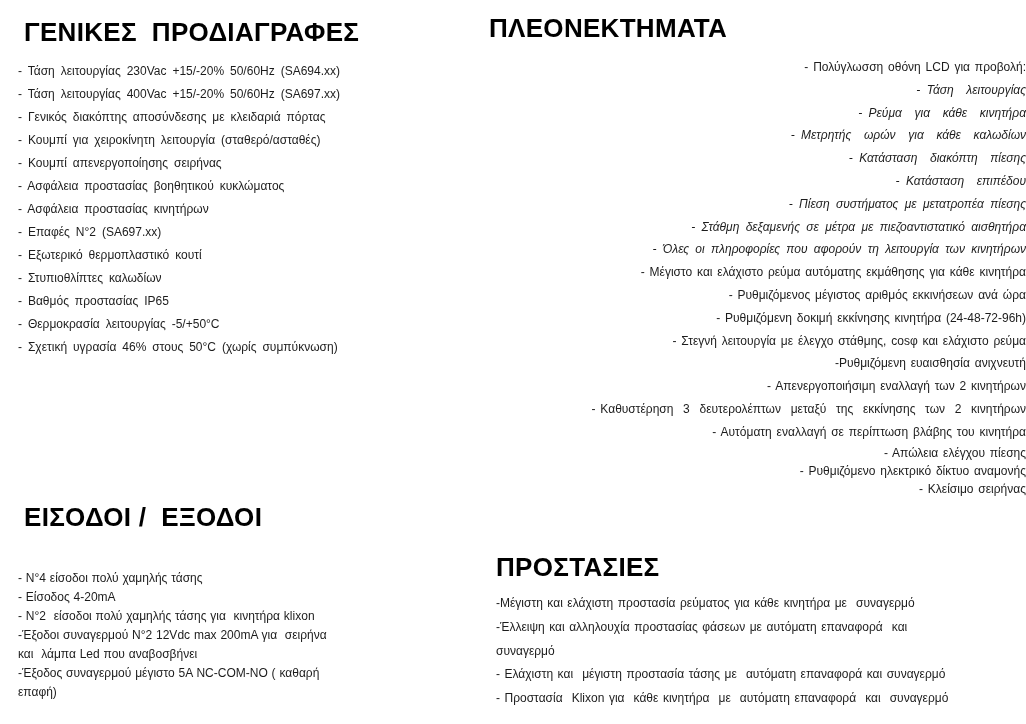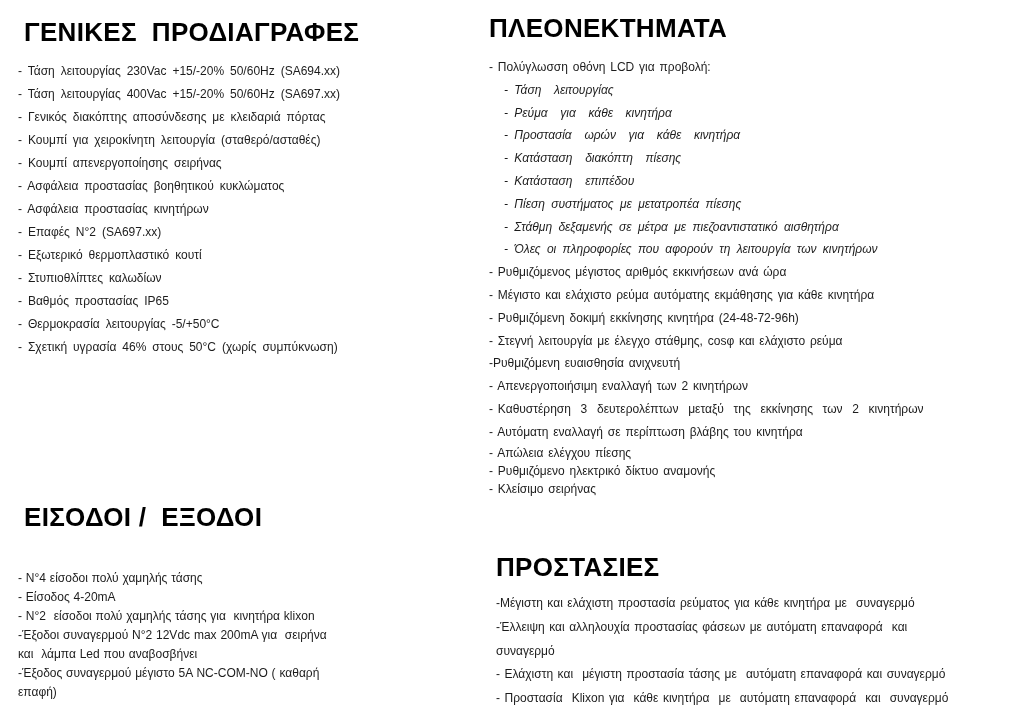--- a/index.html
+++ b/index.html
@@ -30,21 +30,21 @@
   .sec-general li { line-height: 23px; word-spacing: 2.6px; }
 
   
   .sec-io { position: absolute; left: 24px; top: 502px; width: 440px; }
   .sec-io ul { margin-top: 37px; margin-left: -6px; }
   .sec-io li { line-height: 19px; word-spacing: 0.5px; }
 
   
   .sec-adv { position: absolute; left: 489px; top: 13px; width: 537px; }
   .sec-adv ul.intro-list { margin-top: 13px; }
-  .sec-adv li { line-height: 22.8px; word-spacing: 1.5px; }
+  .sec-adv li { line-height: 22.8px; word-spacing: 1.5px; text-align: right; }
   .sec-adv ul.sub-list li { padding-left: 15px; word-spacing: 3px; font-style: italic; }
   .sec-adv ul.tight-list li { line-height: 18.2px; }
 
   
   .sec-prot { position: absolute; left: 496px; top: 552px; width: 537px; }
   .sec-prot ul { margin-top: 10px; }
   .sec-prot li { line-height: 23.8px; word-spacing: 1.2px; }
 </style>
 </head>
 <body>
@@ -88,31 +88,31 @@
   <section class="sec-adv">
     <h1 class="sec-title">ΠΛΕΟΝΕΚΤΗΜΑΤΑ</h1>
     <ul class="list intro-list">
 
     <li>- Πολύγλωσση οθόνη LCD για προβολή:</li>
       </ul>
     <ul class="list sub-list">
 
     <li>- Τάση  λειτουργίας</li>
         <li>- Ρεύμα  για  κάθε  κινητήρα</li>
-        <li>- Προστασία  ωρών  για  κάθε  κινητήρα</li>
+        <li>- Μετρητής  ωρών  για  κάθε  καλωδίων</li>
         <li>- Κατάσταση  διακόπτη  πίεσης</li>
         <li>- Κατάσταση  επιπέδου</li>
         <li>- Πίεση συστήματος με μετατροπέα πίεσης</li>
         <li>- Στάθμη δεξαμενής σε μέτρα με πιεζοαντιστατικό αισθητήρα</li>
         <li>- Όλες οι πληροφορίες που αφορούν τη λειτουργία των κινητήρων</li>
       </ul>
     <ul class="list">
 
-    <li>- Ρυθμιζόμενος μέγιστος αριθμός εκκινήσεων ανά ώρα</li>
-        <li>- Μέγιστο και ελάχιστο ρεύμα αυτόματης εκμάθησης για κάθε κινητήρα</li>
+    <li>- Μέγιστο και ελάχιστο ρεύμα αυτόματης εκμάθησης για κάθε κινητήρα</li>
+        <li>- Ρυθμιζόμενος μέγιστος αριθμός εκκινήσεων ανά ώρα</li>
         <li>- Ρυθμιζόμενη δοκιμή εκκίνησης κινητήρα (24-48-72-96h)</li>
         <li>- Στεγνή λειτουργία με έλεγχο στάθμης, cosφ και ελάχιστο ρεύμα</li>
         <li>-Ρυθμιζόμενη ευαισθησία ανιχνευτή</li>
         <li>- Απενεργοποιήσιμη εναλλαγή των 2 κινητήρων</li>
         <li>- Καθυστέρηση  3  δευτερολέπτων  μεταξύ  της  εκκίνησης  των  2  κινητήρων</li>
         <li>- Αυτόματη εναλλαγή σε περίπτωση βλάβης του κινητήρα</li>
       </ul>
     <ul class="list tight-list">
 
     <li>- Απώλεια ελέγχου πίεσης</li>

